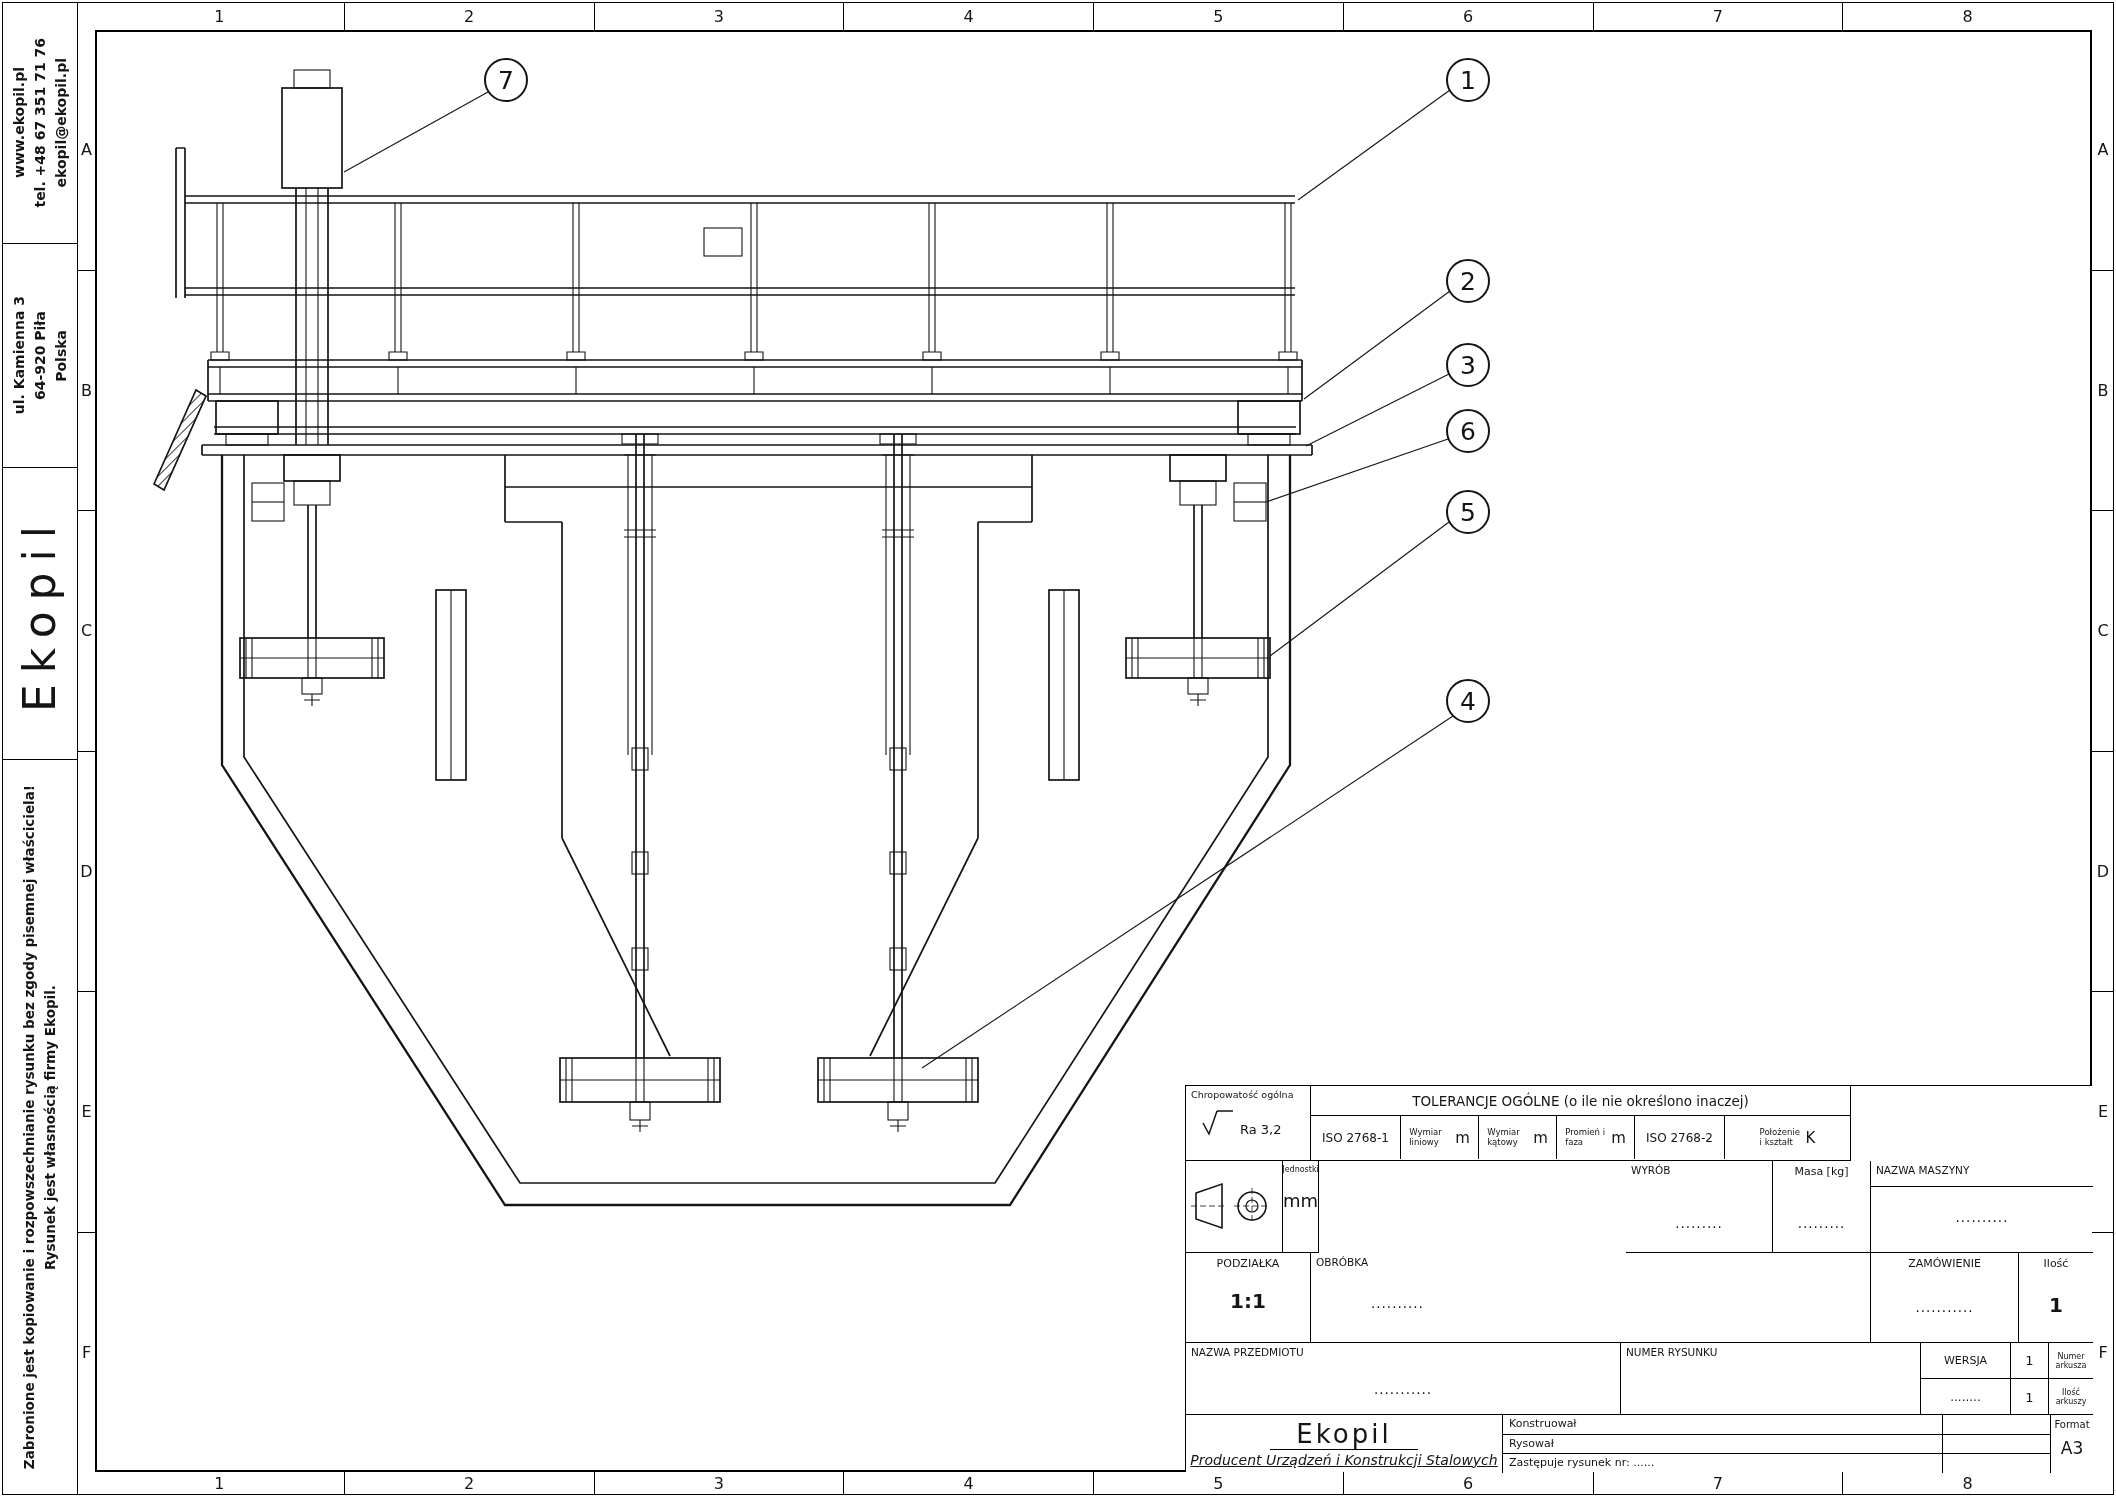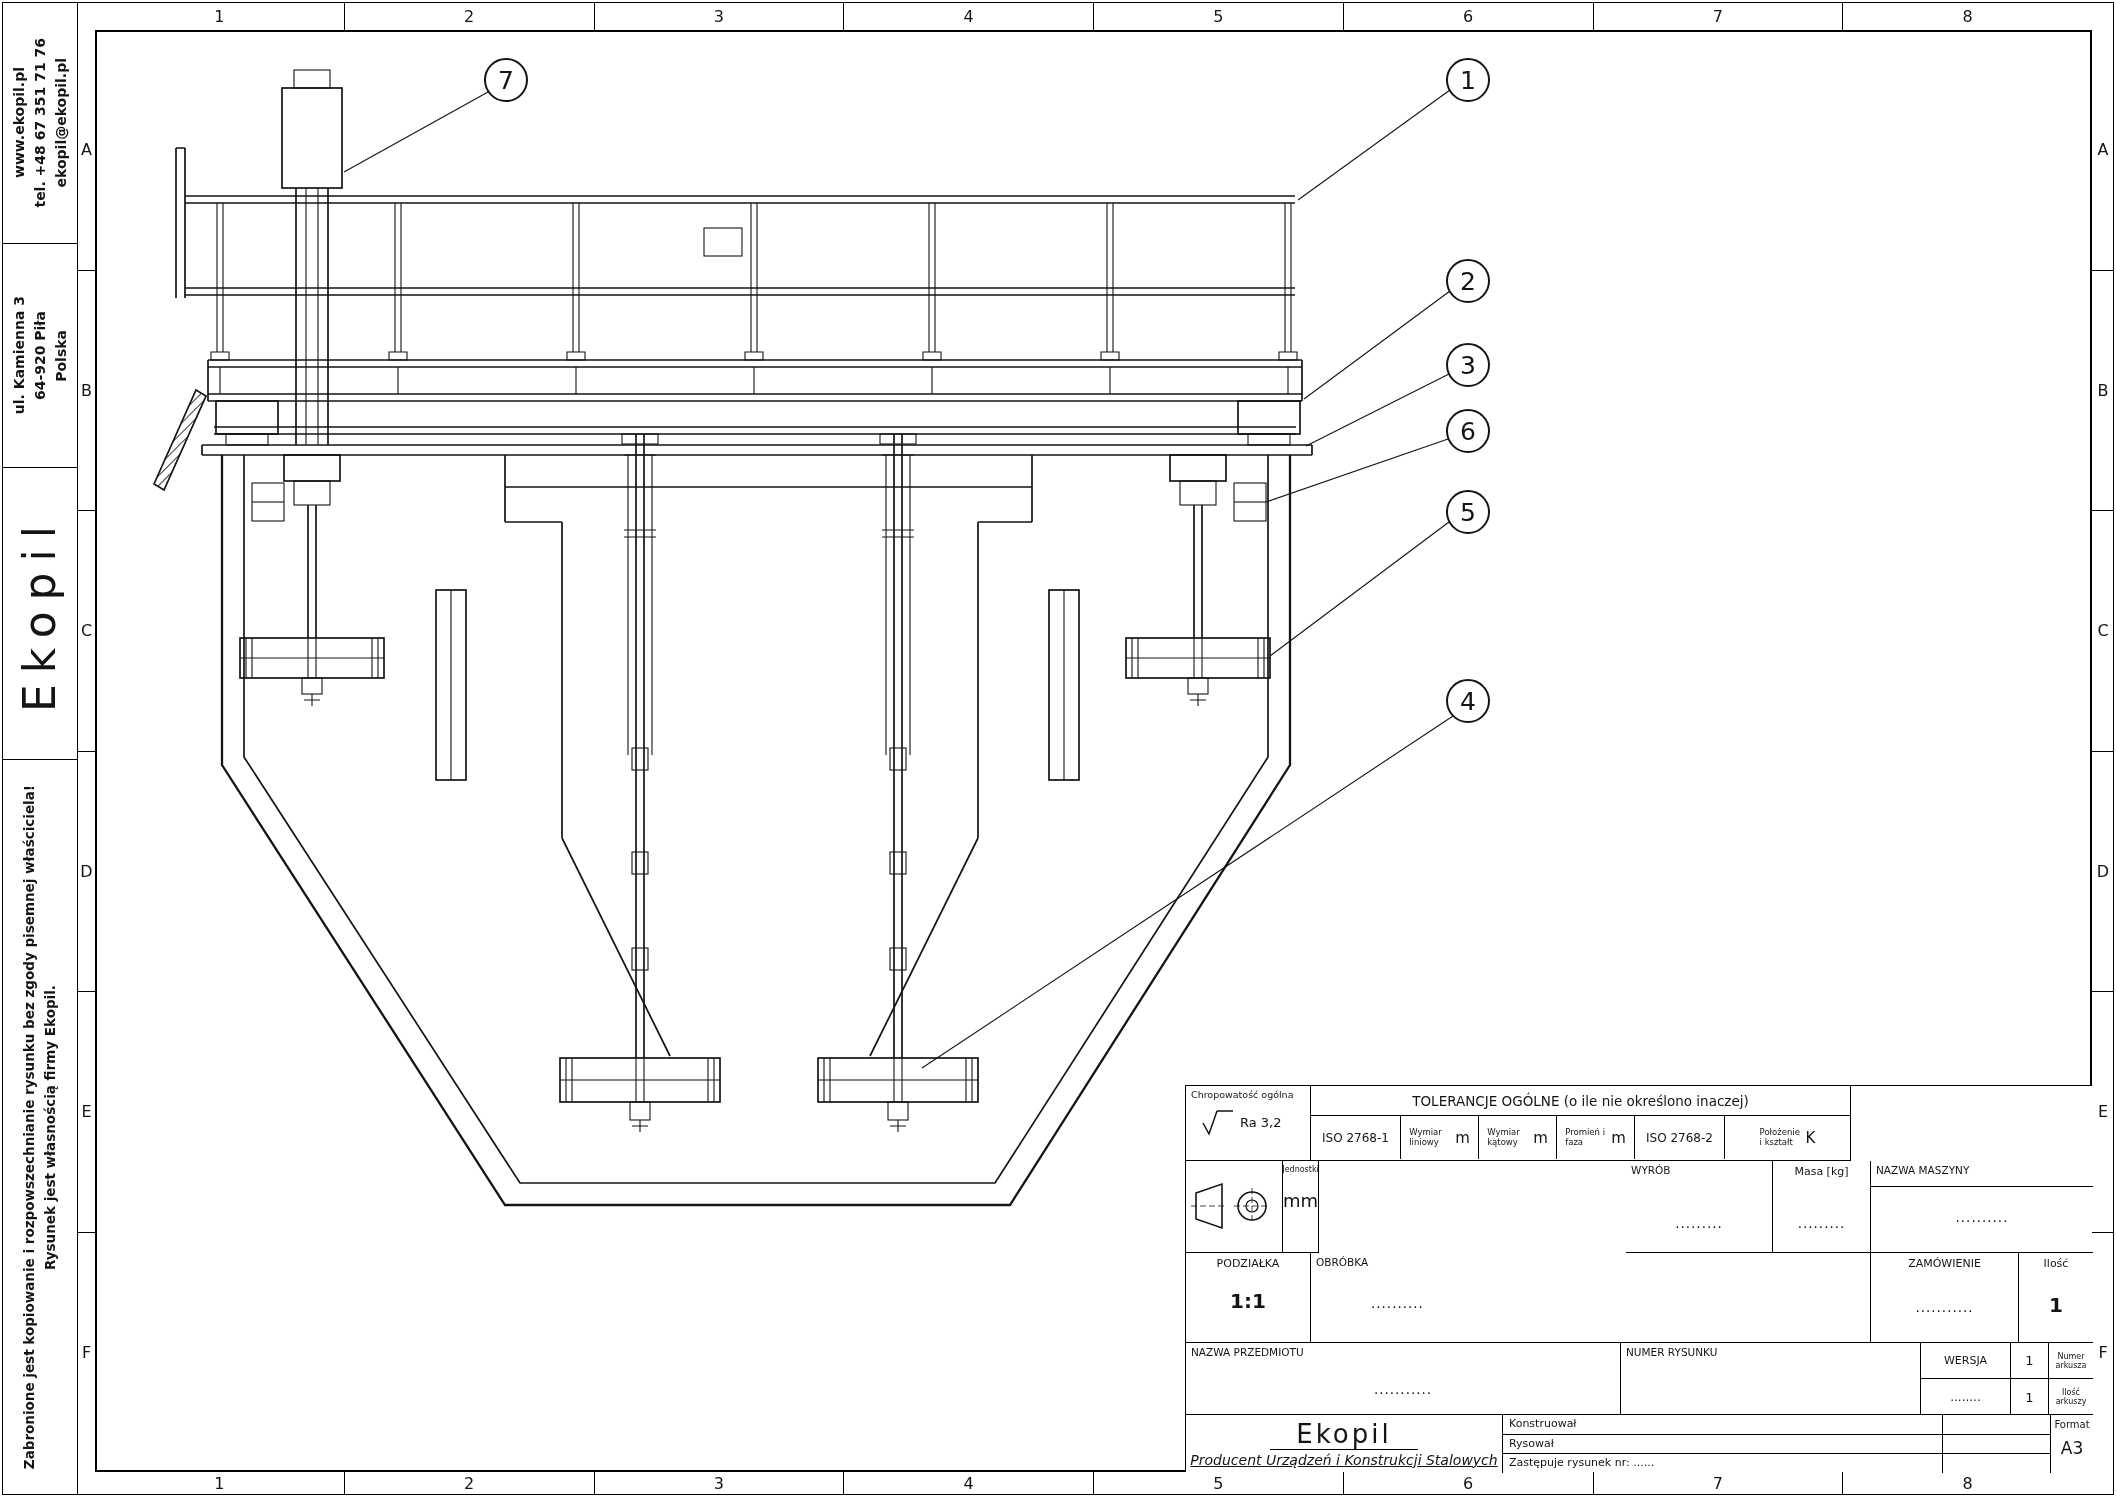--- a/index.html
+++ b/index.html
@@ -48,21 +48,21 @@
   .tb-value{position:absolute;left:0;right:0;text-align:center;font-size:13.5px;letter-spacing:1px}
   .tol-header{height:30px;border-bottom:1.2px solid #000;display:flex;align-items:center;justify-content:center;font-size:13.5px;white-space:nowrap}
   .tol-row{display:flex;height:43px}
   .tol-row>div{display:flex;align-items:center;justify-content:center;border-right:1.2px solid #000}
   .tol-row>div:last-child{border-right:none}
   .tol-iso{width:90px;font-size:12px;text-align:center}
   .tol-pair{width:78px;gap:4px}
   .tol-pair.last{flex:1}
   .tol-small{font-size:8.5px;line-height:1.15;width:42px;text-align:left}
   .tol-m{font-size:15px}
-  .rough-row{display:flex;align-items:center;gap:4px;padding-left:14px;margin-top:4px;font-size:13px}
+  .rough-row{display:flex;align-items:flex-end;gap:4px;padding-left:14px;margin-top:4px;font-size:13px}
   .edge-wrap{display:flex;justify-content:space-around;align-items:flex-start;padding-top:12px;font-size:12.5px}
   .edge-item{display:flex;align-items:center;gap:3px}
   .units-cell{display:flex;flex-direction:column;align-items:center;padding-top:4px}
   .units-cell .u1{font-size:8px}
   .units-cell .u2{font-size:18px;margin-top:16px}
   .mach-head{height:26px;border-bottom:1.2px solid #000}
   .big-val{position:absolute;left:0;right:0;text-align:center;font-size:20px;font-weight:bold}
   .ver-cell{position:absolute;display:flex;align-items:center;justify-content:center;border-right:1.2px solid #000;border-bottom:1.2px solid #000;text-align:center}
   .company-cell{display:flex;flex-direction:column;align-items:center;justify-content:center}
   .company-name{font-size:26px;letter-spacing:3px;border-bottom:1.2px solid #000;padding:0 26px;line-height:1.1}

